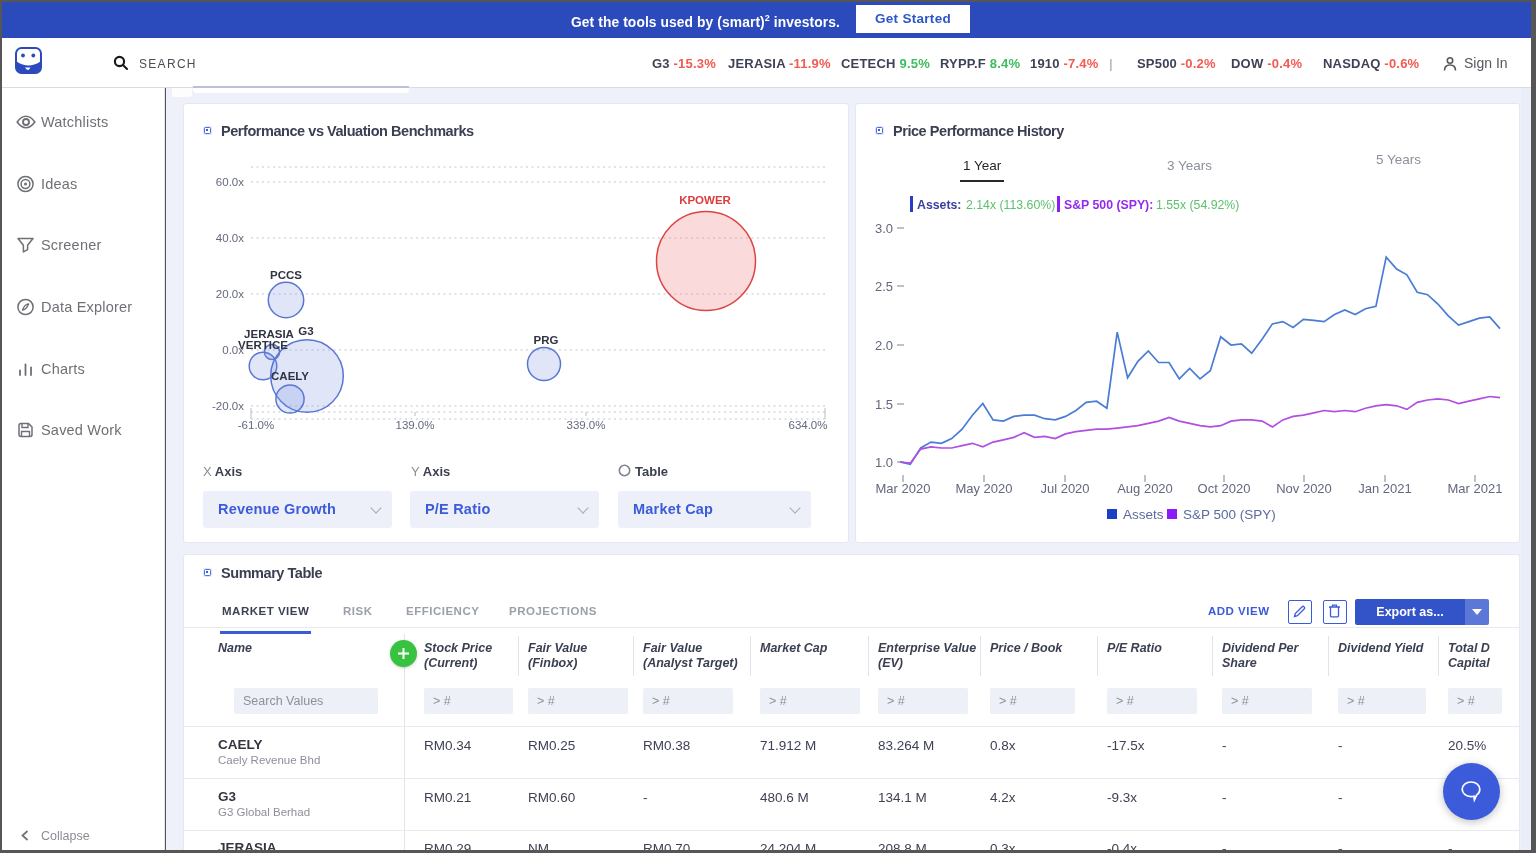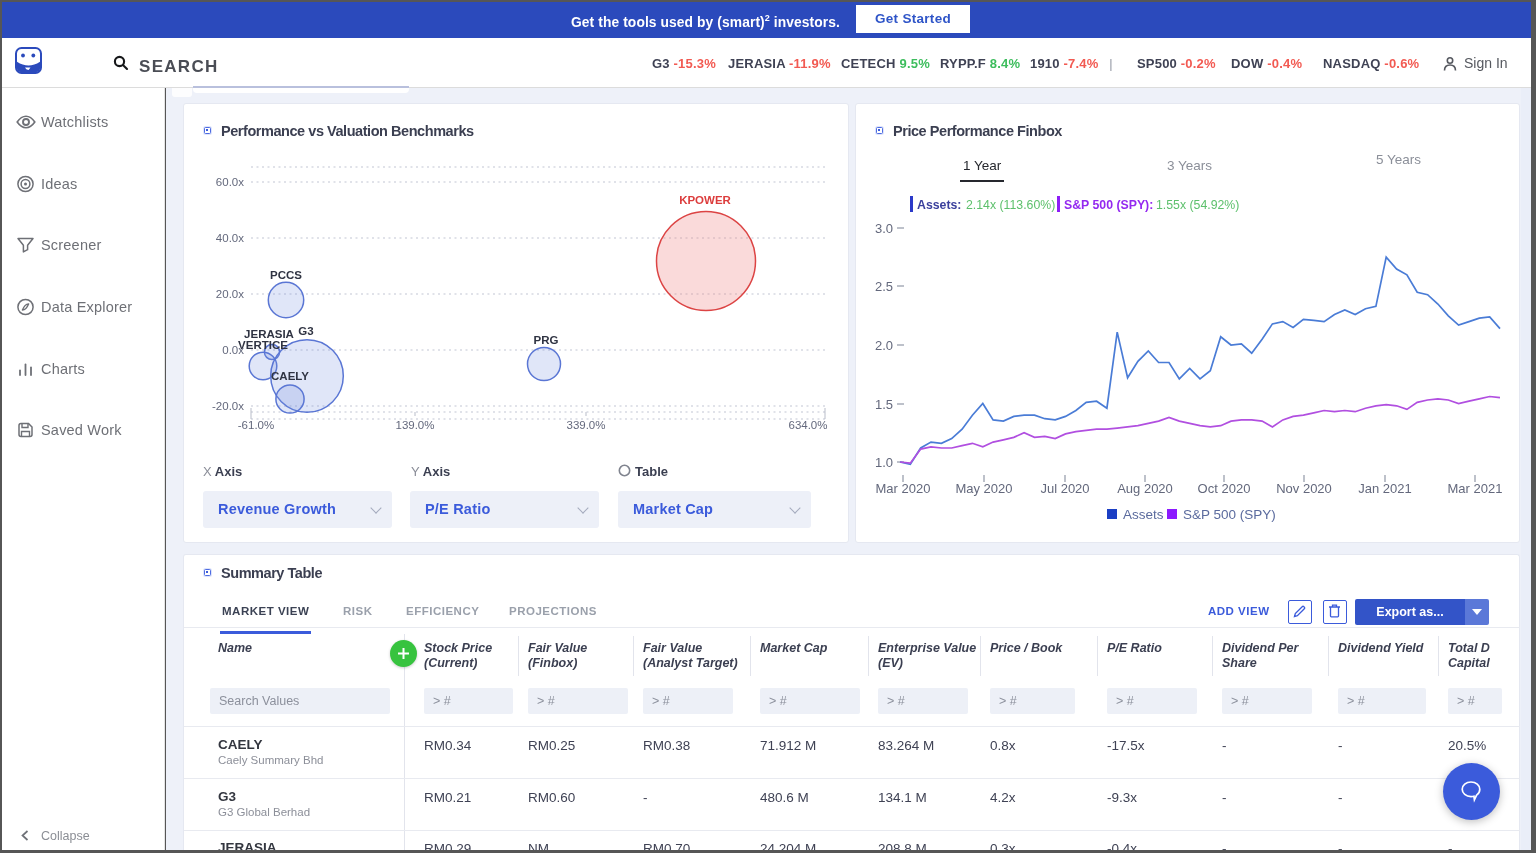--- a/index.html
+++ b/index.html
@@ -9,21 +9,21 @@
   
   #banner { left:2px; top:2px; width:1529px; height:36px; background:#2b4abc; color:#fff;
             font-size:14px; font-weight:bold; }
   #banner .msg { left:569px; top:11px; letter-spacing:.1px; font-size:13.8px; }
   #banner .msg sup { font-size:9px; }
   #getstarted { left:856px; top:5px; width:114px; height:28px; background:#fff; color:#2f55c8;
                 font-size:13.5px; font-weight:bold; text-align:center; line-height:28px; letter-spacing:.3px;}
   
   #header { left:2px; top:38px; width:1529px; height:50px; background:#fff; border-bottom:1px solid #dcdcdc; }
   #logo { left:15px; top:47px; }
-  #searchbox { left:139px; top:57px; color:#4a4d55; font-size:17px; font-weight:bold; letter-spacing:1.3px; }
+  #searchbox { left:139px; top:57px; color:#4a4d55; font-size:12px; font-weight:normal; letter-spacing:1.3px; }
   .tick { top:56px; font-size:13px; font-weight:bold; color:#3f4254; letter-spacing:.2px; }
   .neg { color:#f25a52; } .pos { color:#3dbd5d; }
   #signin { left:1464px; top:55px; color:#55585f; font-size:14px; }
   
   #sidebar { left:2px; top:88px; width:163px; height:762px; background:#fff; border-right:1px solid #e4e4e4; }
   .sideitem { position:absolute; left:0; width:163px; height:24px; color:#6e7076; font-size:14.5px; }
   .sideitem svg { position:absolute; left:16px; top:50%; transform:translateY(-50%); }
   .sideitem span { position:absolute; left:41px; top:50%; transform:translateY(-50%); letter-spacing:.2px;}
   #collapse { left:20px; top:829px; color:#8b8e95; font-size:12.5px; }
   
@@ -224,21 +224,21 @@
 <div class="axlabel" style="left:635px;top:464px">Table</div>
 <svg class="abs" style="left:618px;top:464px" width="13" height="13" viewBox="0 0 13 13">
     <circle cx="6.5" cy="6.5" r="5.2" fill="none" stroke="#80848f" stroke-width="1.6"></circle>
   </svg>
 <div class="dropdown" style="left:203px;top:491px;width:189px">Revenue Growth<div class="chev"></div></div>
 <div class="dropdown" style="left:410px;top:491px;width:189px">P/E Ratio<div class="chev"></div></div>
 <div class="dropdown" style="left:618px;top:491px;width:193px">Market Cap<div class="chev"></div></div>
 
 <div class="card" style="left:855px;top:103px;width:665px;height:440px"></div>
 <div class="titleicon" style="left:876px;top:127px"></div>
-<div class="cardtitle" style="left:893px;top:123px">Price Performance Finbox</div>
+<div class="cardtitle" style="left:893px;top:123px">Price Performance History</div>
 <div class="yeartab active" style="left:963px;top:158px">1 Year</div>
 <div class="yeartab" style="left:1167px;top:158px">3 Years</div>
 <div class="yeartab" style="left:1376px;top:152px">5 Years</div>
 <div class="abs" id="linechart" style="left:855px;top:103px">
   <svg width="665" height="440" viewBox="0 0 665 440">
 
     <g font-family="Liberation Sans, sans-serif" font-size="12.3" font-weight="bold">
       <rect x="55" y="93" width="3" height="16" fill="#2b3ac9"></rect>
       <text x="62" y="106" fill="#3a3f9c">Assets:</text>
       <text x="111" y="106" fill="#5dc06c" font-weight="normal">2.14x (113.60%)</text>
@@ -346,38 +346,38 @@
   <div class="vline" style="left:1212px;top:636px;height:40px"></div>
   <div class="vline" style="left:1328px;top:636px;height:40px"></div>
   <div class="vline" style="left:1438px;top:636px;height:40px"></div>
 
   <div class="abs" style="left:390px;top:640px;width:27px;height:27px;border-radius:50%;background:#37c33f;box-shadow:0 1px 3px rgba(0,0,0,.2)">
     <svg width="13" height="13" viewBox="0 0 13 13" style="position:absolute;left:7px;top:7px">
         <path d="M6.5 1 L6.5 12 M1 6.5 L12 6.5" stroke="#fff" stroke-width="2"></path>
       </svg>
   </div>
 
-  <div class="tfilter" style="left:210px;top:688px;width:180px">Search Values</div>
+  <div class="tfilter" style="left:234px;top:688px;width:144px">Search Values</div>
   <div class="tfilter" style="left:424px;top:688px;width:89px">&gt; #</div>
   <div class="tfilter" style="left:528px;top:688px;width:100px">&gt; #</div>
   <div class="tfilter" style="left:643px;top:688px;width:90px">&gt; #</div>
   <div class="tfilter" style="left:760px;top:688px;width:100px">&gt; #</div>
   <div class="tfilter" style="left:878px;top:688px;width:90px">&gt; #</div>
   <div class="tfilter" style="left:990px;top:688px;width:85px">&gt; #</div>
   <div class="tfilter" style="left:1107px;top:688px;width:90px">&gt; #</div>
   <div class="tfilter" style="left:1222px;top:688px;width:90px">&gt; #</div>
   <div class="tfilter" style="left:1338px;top:688px;width:88px">&gt; #</div>
   <div class="tfilter" style="left:1448px;top:688px;width:54px">&gt; #</div>
 
   <div class="hline" style="left:184px;top:726px;width:1336px"></div>
   <div class="hline" style="left:184px;top:778px;width:1336px"></div>
   <div class="hline" style="left:184px;top:830px;width:1336px"></div>
 
   <div class="tname" style="left:218px;top:737px">CAELY</div>
-  <div class="tsub" style="left:218px;top:754px">Caely Summary Bhd</div>
+  <div class="tsub" style="left:218px;top:754px">Caely Revenue Bhd</div>
   <div class="tcell" style="left:424px;top:738px">RM0.34</div>
   <div class="tcell" style="left:528px;top:738px">RM0.25</div>
   <div class="tcell" style="left:643px;top:738px">RM0.38</div>
   <div class="tcell" style="left:760px;top:738px">71.912 M</div>
   <div class="tcell" style="left:878px;top:738px">83.264 M</div>
   <div class="tcell" style="left:990px;top:738px">0.8x</div>
   <div class="tcell" style="left:1107px;top:738px">-17.5x</div>
   <div class="tcell" style="left:1222px;top:738px">-</div>
   <div class="tcell" style="left:1338px;top:738px">-</div>
   <div class="tcell" style="left:1448px;top:738px">20.5%</div>

